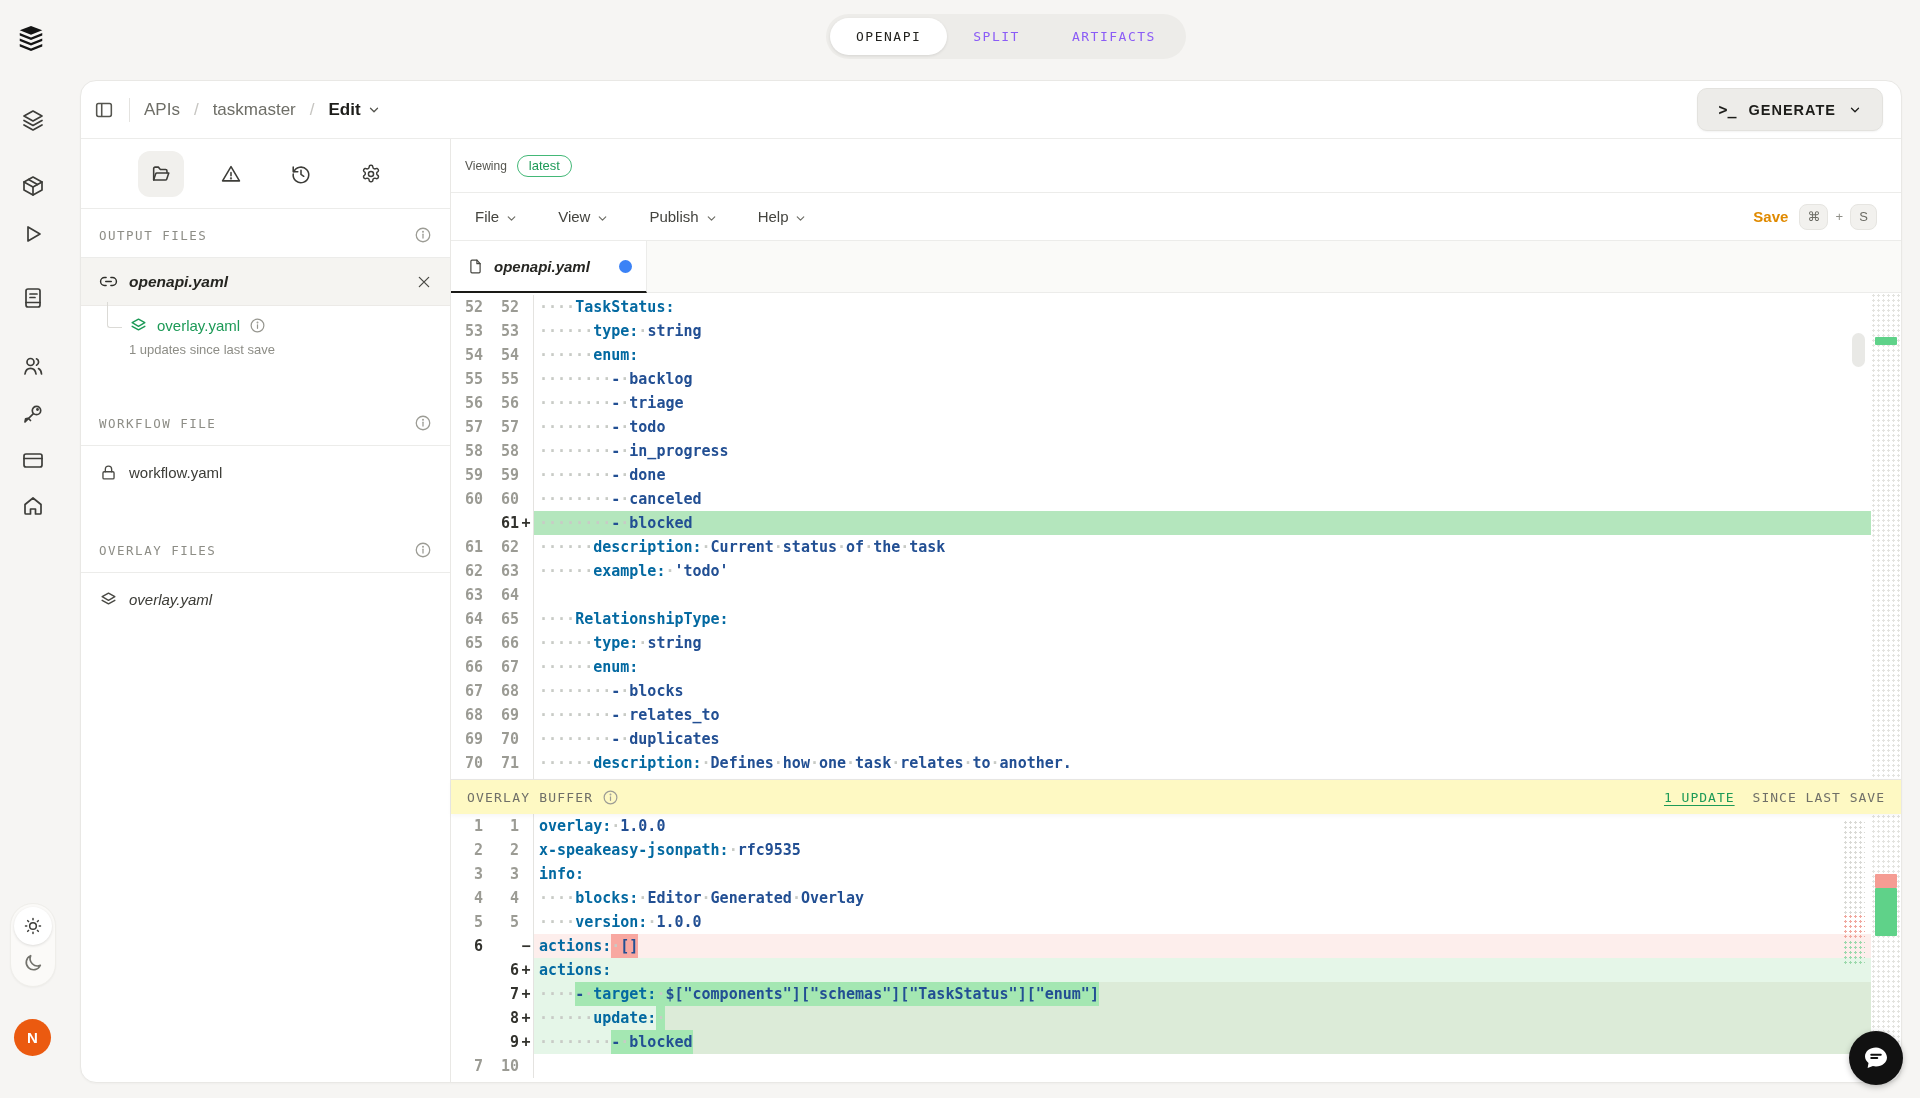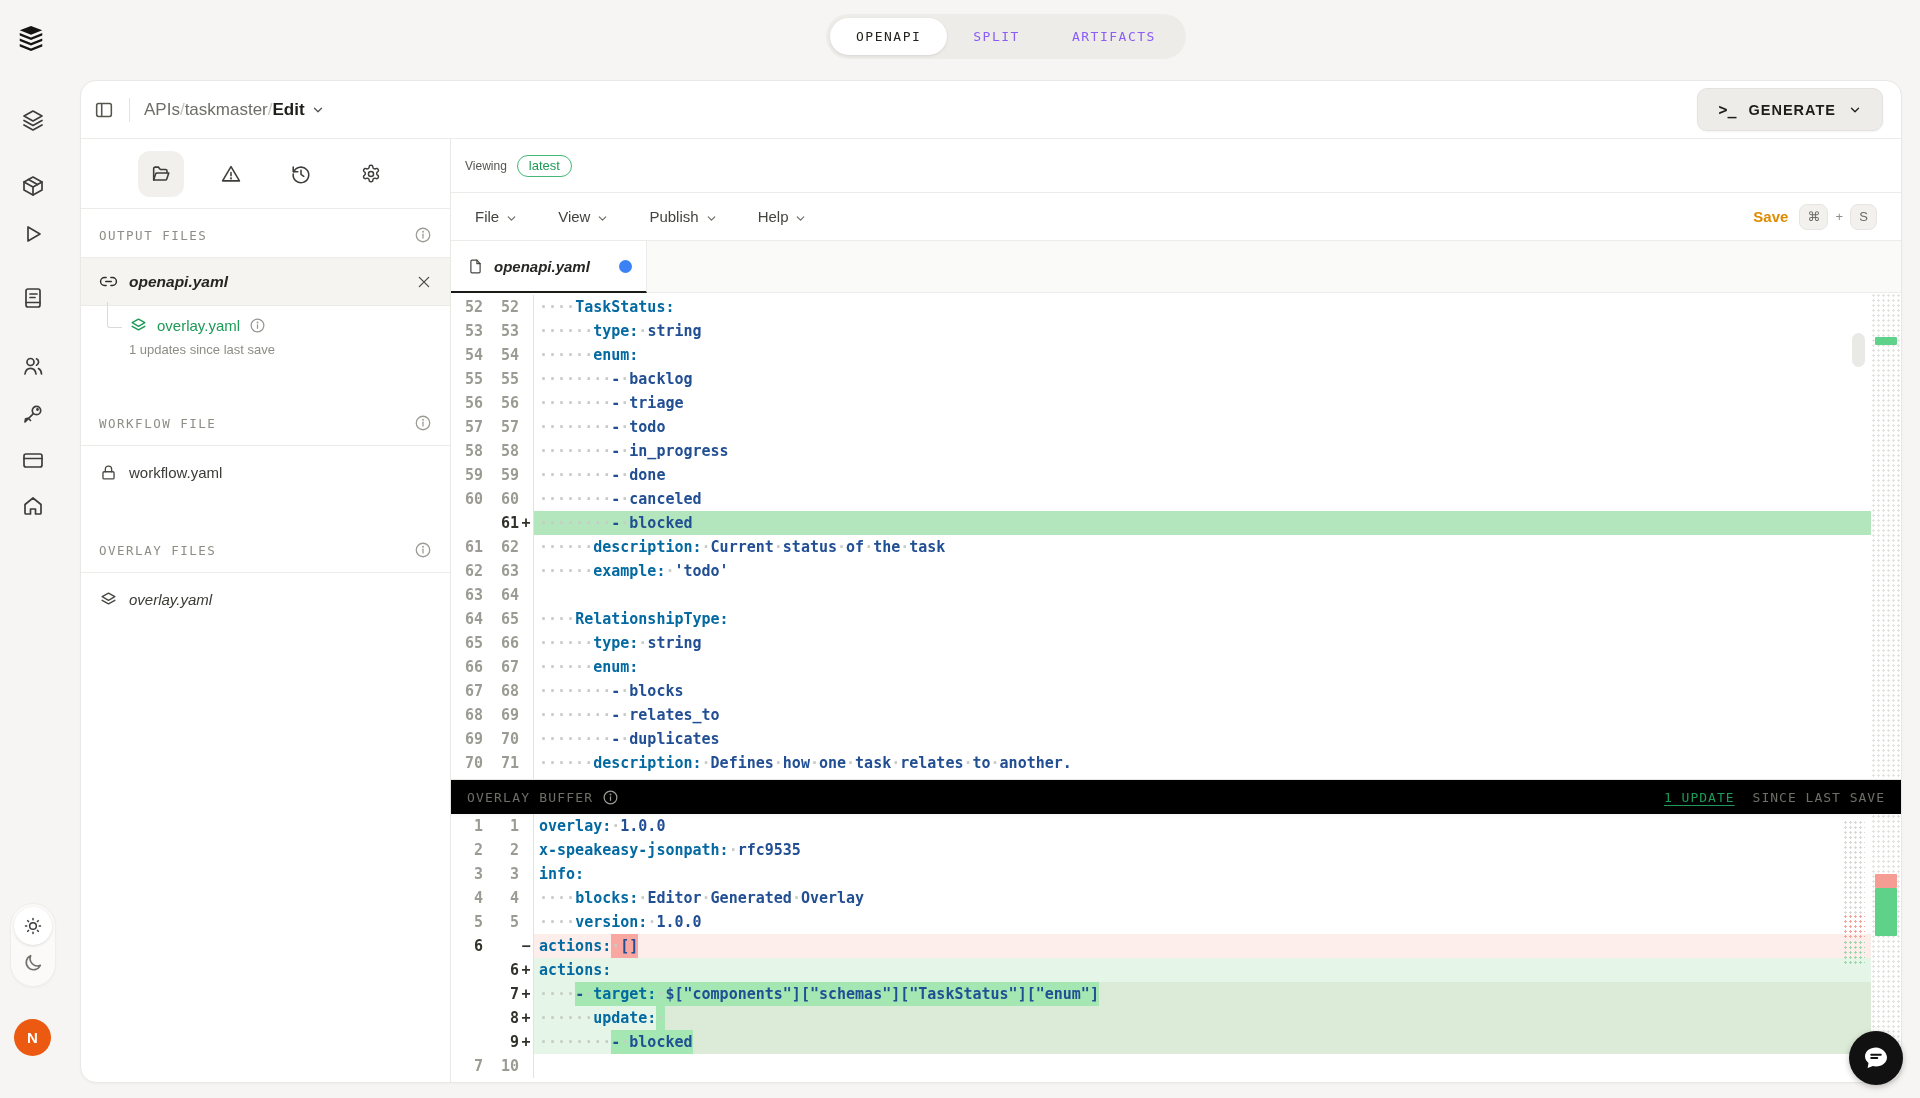--- a/index.html
+++ b/index.html
@@ -35,21 +35,21 @@
   .pill-tab.active { background:#fff; color:#23231f; box-shadow:0 1px 3px rgba(0,0,0,.10); }
 
   
   .card { position:absolute; left:80px; top:80px; width:1822px; height:1003px;
     background:#fff; border:1px solid #e9e8e5; border-radius:16px;
     box-shadow:0 1px 2px rgba(0,0,0,.03); overflow:hidden; display:flex; flex-direction:column; }
   .card-header { height:58px; flex:none; border-bottom:1px solid #ececea;
     display:flex; align-items:center; padding:0 18px 0 12px; gap:14px; }
   .hdr-icon { width:22px; height:22px; color:#55554f; cursor:pointer; flex:none; }
   .hdr-divider { width:1px; height:24px; background:#e4e3e0; flex:none; }
-  .crumbs { display:flex; align-items:center; gap:0; font-size:17px; }
+  .crumbs { display:flex; align-items:center; gap:14px; font-size:17px; }
   .crumb { color:#6e6e67; cursor:pointer; }
   .crumb-sep { color:#c6c5c1; }
   .crumb-current { color:#1d1d1a; font-weight:bold; display:flex; align-items:center; gap:6px; cursor:pointer; }
   .crumb-current svg { width:14px; height:14px; color:#55554f; }
   .generate-btn { margin-left:auto; height:43px; padding:0 20px; background:#edece9;
     border:1px solid #e3e2de; border-radius:10px; display:flex; align-items:center; gap:12px;
     cursor:pointer; box-shadow:0 1px 2px rgba(0,0,0,.05); }
   .generate-btn .term { font-family:"DejaVu Sans Mono", monospace; font-weight:bold; font-size:15px; color:#1d1d1a; }
   .generate-btn .lbl { font-size:14.5px; font-weight:bold; letter-spacing:1px; color:#1d1d1a; }
   .generate-btn svg { width:14px; height:14px; color:#1d1d1a; }
@@ -102,21 +102,21 @@
   .tab-bar { height:52px; flex:none; background:#fafaf8; border-bottom:1px solid #ececea; display:flex; }
   .file-tab { width:196px; height:52px; background:#fff; border-right:1px solid #ececea;
     border-bottom:2px solid #1a1a17; display:flex; align-items:center; padding:0 14px 0 16px; gap:10px; cursor:pointer; }
   .file-tab .ic { width:17px; height:17px; color:#44443f; }
   .file-tab .nm { font-style:italic; font-weight:bold; font-size:15px; color:#262622; }
   .tab-dot { width:13px; height:13px; border-radius:50%; margin-left:auto; }
 
   
   .code-main { height:486px; flex:none; position:relative; overflow:hidden; padding-top:2px; }
   .overlay-hdr { height:35px; flex:none; border-top:1px solid #e7e6e3; display:flex; align-items:center;
-    padding:0 16px; gap:9px; background:#000000; z-index:3; box-shadow:0 2px 4px rgba(0,0,0,.04); }
+    padding:0 16px; gap:9px; background:#fef9c3; z-index:3; box-shadow:0 2px 4px rgba(0,0,0,.04); }
   .overlay-hdr .t { font-family:"DejaVu Sans Mono", monospace; font-size:13px; letter-spacing:1.2px; color:#6f6f68; }
   .overlay-hdr .info { width:17px; height:17px; color:#9c9c95; cursor:pointer; }
   .overlay-hdr .right { margin-left:auto; font-family:"DejaVu Sans Mono", monospace; font-size:13px; letter-spacing:1px; color:#6f6f68; display:flex; gap:18px; }
   .updates-link { color:#1d9a57; text-decoration:underline; text-underline-offset:3px; cursor:pointer; }
   .overlay-code { flex:1; position:relative; overflow:hidden; }
   .overlay-code .code-row:first-child { margin-top:-11px; }
 
   .code-row { display:flex; height:24px; line-height:24px; font-family:"DejaVu Sans Mono", monospace; font-size:15px;font-weight:bold; }
   .g-old { width:32px; flex:none; text-align:right; color:#9b9b94; }
   .g-new { width:36px; flex:none; text-align:right; color:#9b9b94; }

